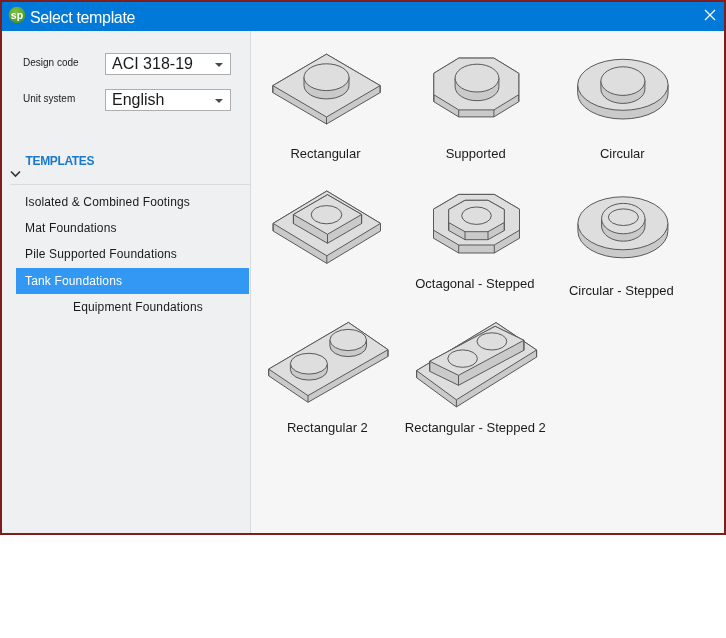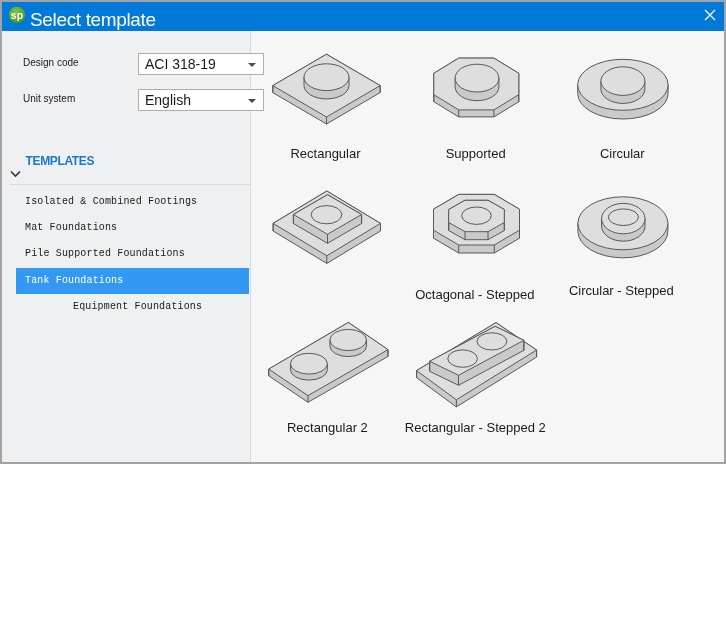--- a/index.html
+++ b/index.html
@@ -1,33 +1,33 @@
 <!DOCTYPE html>
 <html><head>
 <meta charset="utf-8">
 <style>
 * { margin:0; padding:0; box-sizing:border-box; }
 html,body { width:726px; height:638px; font-family:"Liberation Sans", sans-serif; }
-#win { position:relative; width:726px; height:464px; border:2px solid #a3a3a3; background:#f6f6f7; overflow:hidden; }
+#win { position:relative; width:726px; height:535px; border:2px solid #7f1d1d; background:#f6f6f7; overflow:hidden; }
 #titlebar { position:absolute; left:0; top:0; width:722px; height:29px; background:#0079d8; }
-#title { position:absolute; left:28px; top:7px; color:#fff; font-size:19px; letter-spacing:-0.35px; }
+#title { position:absolute; left:28px; top:7px; color:#fff; font-size:16px; letter-spacing:-0.35px; }
 #closex { position:absolute; right:8px; top:6.5px; }
 #logo { position:absolute; left:6px; top:3px; }
 #leftpanel { position:absolute; left:0; top:29px; width:248.5px; height:561px; background:#eff0f2; border-right:1px solid #d9dadc; }
 #rightpanel { position:absolute; left:249.5px; top:29px; width:472.5px; height:561px; background:#f6f6f7; }
 #shapesvg { position:absolute; left:249.5px; top:29px; }
 #bottombar { position:absolute; left:0; top:590px; width:722px; height:44px; background:#ebecf0; border-top:1px solid #d9dadc; }
 #cancel { position:absolute; left:624px; top:602.5px; width:88px; height:21.5px; background:#eeeff3; border:1px solid #b2b3bf; font-size:12px; color:#1a1a1a; text-align:center; line-height:19.5px; }
 .dlabel { position:absolute; font-size:10px; color:#1a1a1a; left:21px; }
-.dd { position:absolute; left:103px; width:126px; height:22px; background:#fff; border:1px solid #adadad; font-size:14px; color:#1a1a1a; line-height:20px; padding-left:6px;margin-left:33px; }
+.dd { position:absolute; left:103px; width:126px; height:22px; background:#fff; border:1px solid #adadad; font-size:16px; color:#1a1a1a; line-height:20px; padding-left:6px; }
 .dd .arr { position:absolute; right:7px; top:8.5px; width:0; height:0; border-left:4px solid transparent; border-right:4px solid transparent; border-top:4.5px solid #4a4a4e; }
 #tmplhdr { position:absolute; left:23.5px; top:152px; font-size:12px; font-weight:bold; color:#1a79cb; letter-spacing:-0.35px; }
 #chev { position:absolute; left:8px; top:168px; }
 #sep { position:absolute; left:8px; top:182px; width:240px; height:1px; background:#d9dadc; }
-.item { position:absolute; left:23px; height:26.2px; line-height:26.2px; font-size:10px; color:#1a1a1a; letter-spacing:0.15px;font-family:Liberation Mono, monospace; }
+.item { position:absolute; left:23px; height:26.2px; line-height:26.2px; font-size:12px; color:#1a1a1a; letter-spacing:0.15px; }
 .item.sel { left:14px; padding-left:9px; width:232.5px; background:#3398f3; color:#fff; }
 .lbl { position:absolute; width:220px; text-align:center; font-size:13px; color:#1b1b1b; }
 </style>
 </head>
 <body>
 <div id="win">
   <div id="titlebar"></div>
   <svg id="logo" width="18" height="20">
     <defs>
       <radialGradient id="g1" cx="0.42" cy="0.3" r="0.75">
@@ -128,20 +128,20 @@
   <div id="sep"></div>
 <div class="item" style="top:187.0px;">Isolated &amp; Combined Footings</div>
 <div class="item" style="top:213.2px;">Mat Foundations</div>
 <div class="item sel" style="top:265.6px;">Tank Foundations</div>
 <div class="item" style="top:239.4px;">Pile Supported Foundations</div>
 <div class="item" style="top:291.8px;margin-left:48px;">Equipment Foundations</div>
 
 <div class="lbl" style="left:213.5px;top:144.4px;">Rectangular</div>
 <div class="lbl" style="left:363.7px;top:144.4px;">Supported</div>
 <div class="lbl" style="left:510.3px;top:144.4px;">Circular</div>
-<div class="lbl" style="left:362.8px;top:285px;">Octagonal - Stepped</div>
+<div class="lbl" style="left:362.8px;top:274px;">Octagonal - Stepped</div>
 <div class="lbl" style="left:509.3px;top:281.4px;">Circular - Stepped</div>
 <div class="lbl" style="left:215.4px;top:417.9px;">Rectangular 2</div>
 <div class="lbl" style="left:363.3px;top:417.9px;">Rectangular - Stepped 2</div>
 
   <div id="bottombar"></div>
   <div id="cancel">Stepped</div>
 </div>
 
 </body></html>

